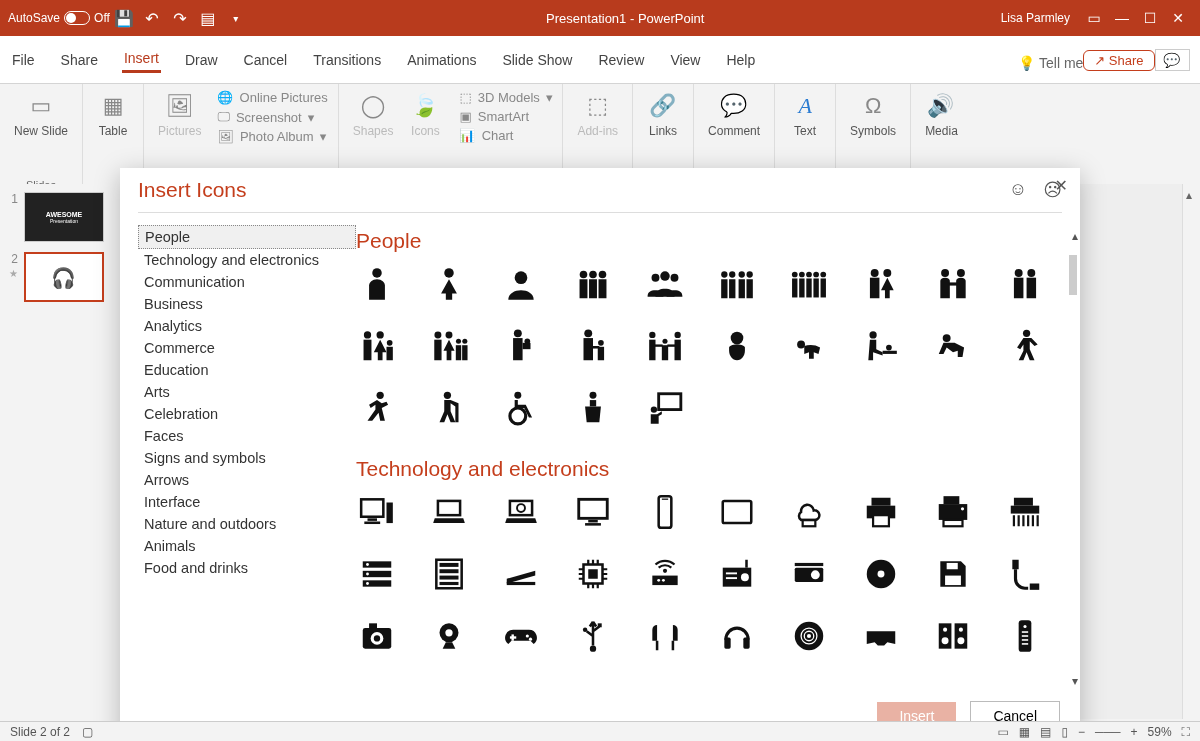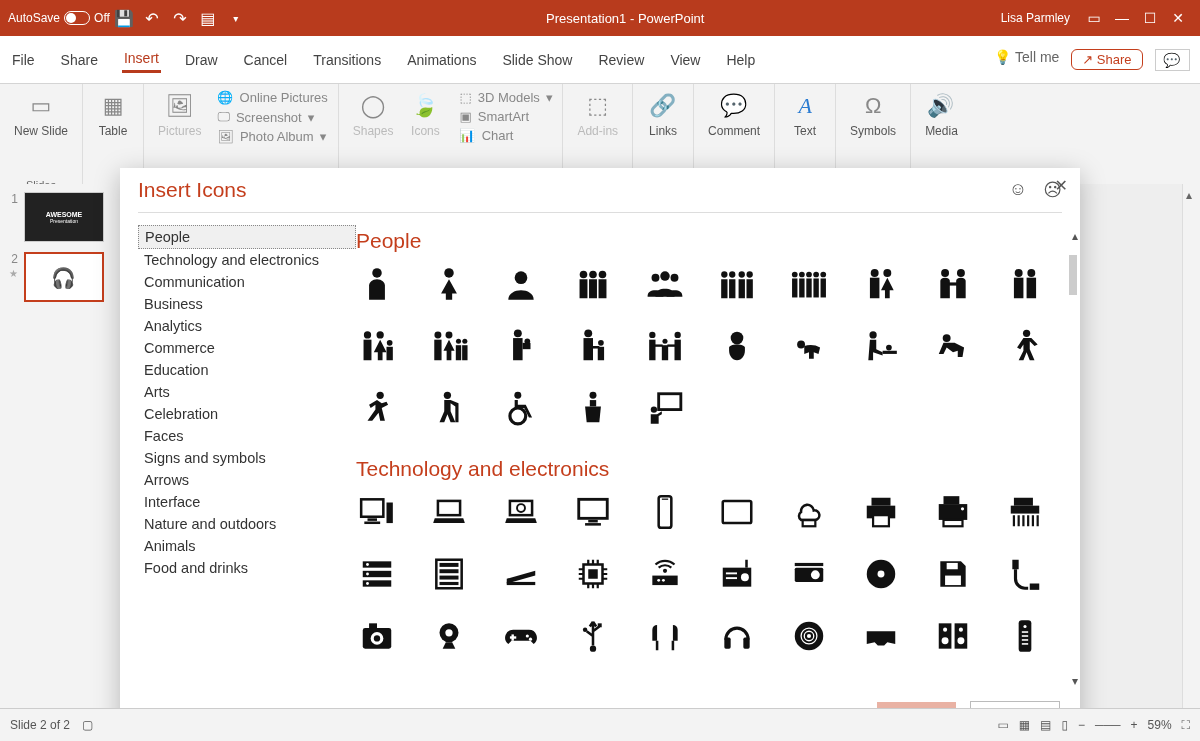--- a/index.html
+++ b/index.html
@@ -8,39 +8,39 @@
   .autosave { display: flex; align-items: center; gap: 4px; }
   .toggle { width: 26px; height: 14px; border: 1px solid #fff; border-radius: 7px; position: relative; }
   .toggle::after { content: ""; position: absolute; left: 1px; top: 1px; width: 10px; height: 10px; background: #fff; border-radius: 50%; }
   .qat-icon { width: 28px; height: 28px; display: inline-flex; align-items: center; justify-content: center; color: #fff; font-size: 16px; }
   .title-center { flex: 1; text-align: center; font-size: 13px; }
   .user { margin-right: 10px; }
   .winbtn { width: 28px; text-align: center; font-size: 14px; }
   .tabbar { height: 48px; background: #fff; border-bottom: 1px solid #d4d4d4; display: flex; align-items: center; padding: 0 10px; gap: 22px; font-size: 14px; color: #444; }
   .tab { padding: 4px 2px; cursor: pointer; }
   .tab.active { color: #b83b1d; border-bottom: 3px solid #b83b1d; }
-  .tab-right { margin-left: auto; display: flex; align-items: flex-start; gap: 12px; }
+  .tab-right { margin-left: auto; display: flex; align-items: flex-end; }
   .share { color: #c43e1c; border: 1px solid #c43e1c; padding: 2px 10px; border-radius: 6px; font-size: 13px; }
   .ribbon { height: 112px; background: #f3f3f3; border-bottom: 1px solid #d4d4d4; display: flex; align-items: stretch; font-size: 12px; color: #555; }
   .group { border-right: 1px solid #ddd; padding: 4px 10px; display: flex; flex-direction: column; align-items: center; justify-content: flex-start; }
   .group-label { font-size: 11px; color: #666; margin-top: auto; text-align: center; }
   .rbtn { display: flex; flex-direction: column; align-items: center; gap: 2px; padding: 2px 4px; color: #555; }
   .rbtn-icon { width: 32px; height: 32px; display: flex; align-items: center; justify-content: center; font-size: 22px; color: #888; }
   .rlist { font-size: 13px; color: #888; padding-left: 6px; }
   .rlist div { padding: 2px 0; display: flex; align-items: center; gap: 6px; }
   .content { position: absolute; top: 184px; left: 0; right: 0; bottom: 22px; display: flex; }
   .slidepanel { width: 130px; background: #f3f3f3; border-right: 1px solid #ddd; padding: 8px 4px; }
   .thumb { display: flex; gap: 6px; margin-bottom: 10px; }
   .thumb-num { font-size: 12px; color: #888; width: 14px; text-align: right; }
   .slide-thumb { width: 80px; height: 50px; border: 1px solid #ccc; background: #fff; }
   .slide-thumb.dark { background: #222; color: #fff; font-size: 7px; text-align: center; padding-top: 18px; }
   .slide-thumb.sel { border: 2px solid #c43e1c; }
   .slide-thumb .hp { font-size: 20px; color: #333; text-align: center; padding-top: 12px; }
   .docarea { flex: 1; background: #eee; }
-  .statusbar { position: absolute; bottom: 0; left: 0; right: 0; height: 33px; background: #f3f3f3; border-top: 1px solid #ccc; display: flex; align-items: center; font-size: 12px; color: #555; padding: 0 10px; }
+  .statusbar { position: absolute; bottom: 0; left: 0; right: 0; height: 20px; background: #f3f3f3; border-top: 1px solid #ccc; display: flex; align-items: center; font-size: 12px; color: #555; padding: 0 10px; }
   .status-right { margin-left: auto; display: flex; align-items: center; gap: 10px; }
 
   
   .dialog { position: absolute; top: 168px; left: 120px; width: 960px; height: 572px; background: #fff; box-shadow: 0 6px 24px rgba(0,0,0,.25); display: flex; flex-direction: column; }
   .dlg-head { display: flex; align-items: center; padding: 10px 18px 0 18px; }
   .dlg-title { color: #c43e1c; font-size: 21px; font-weight: 400; }
   .dlg-head-right { margin-left: auto; display: flex; gap: 16px; font-size: 18px; color: #555; }
   .dlg-close { position: absolute; top: 8px; right: 12px; font-size: 16px; color: #555; cursor: pointer; }
   .dlg-hr { border: none; border-top: 1px solid #ddd; margin: 10px 18px 0 18px; }
   .dlg-body { flex: 1; display: flex; overflow: hidden; padding: 12px 0 0 18px; }

